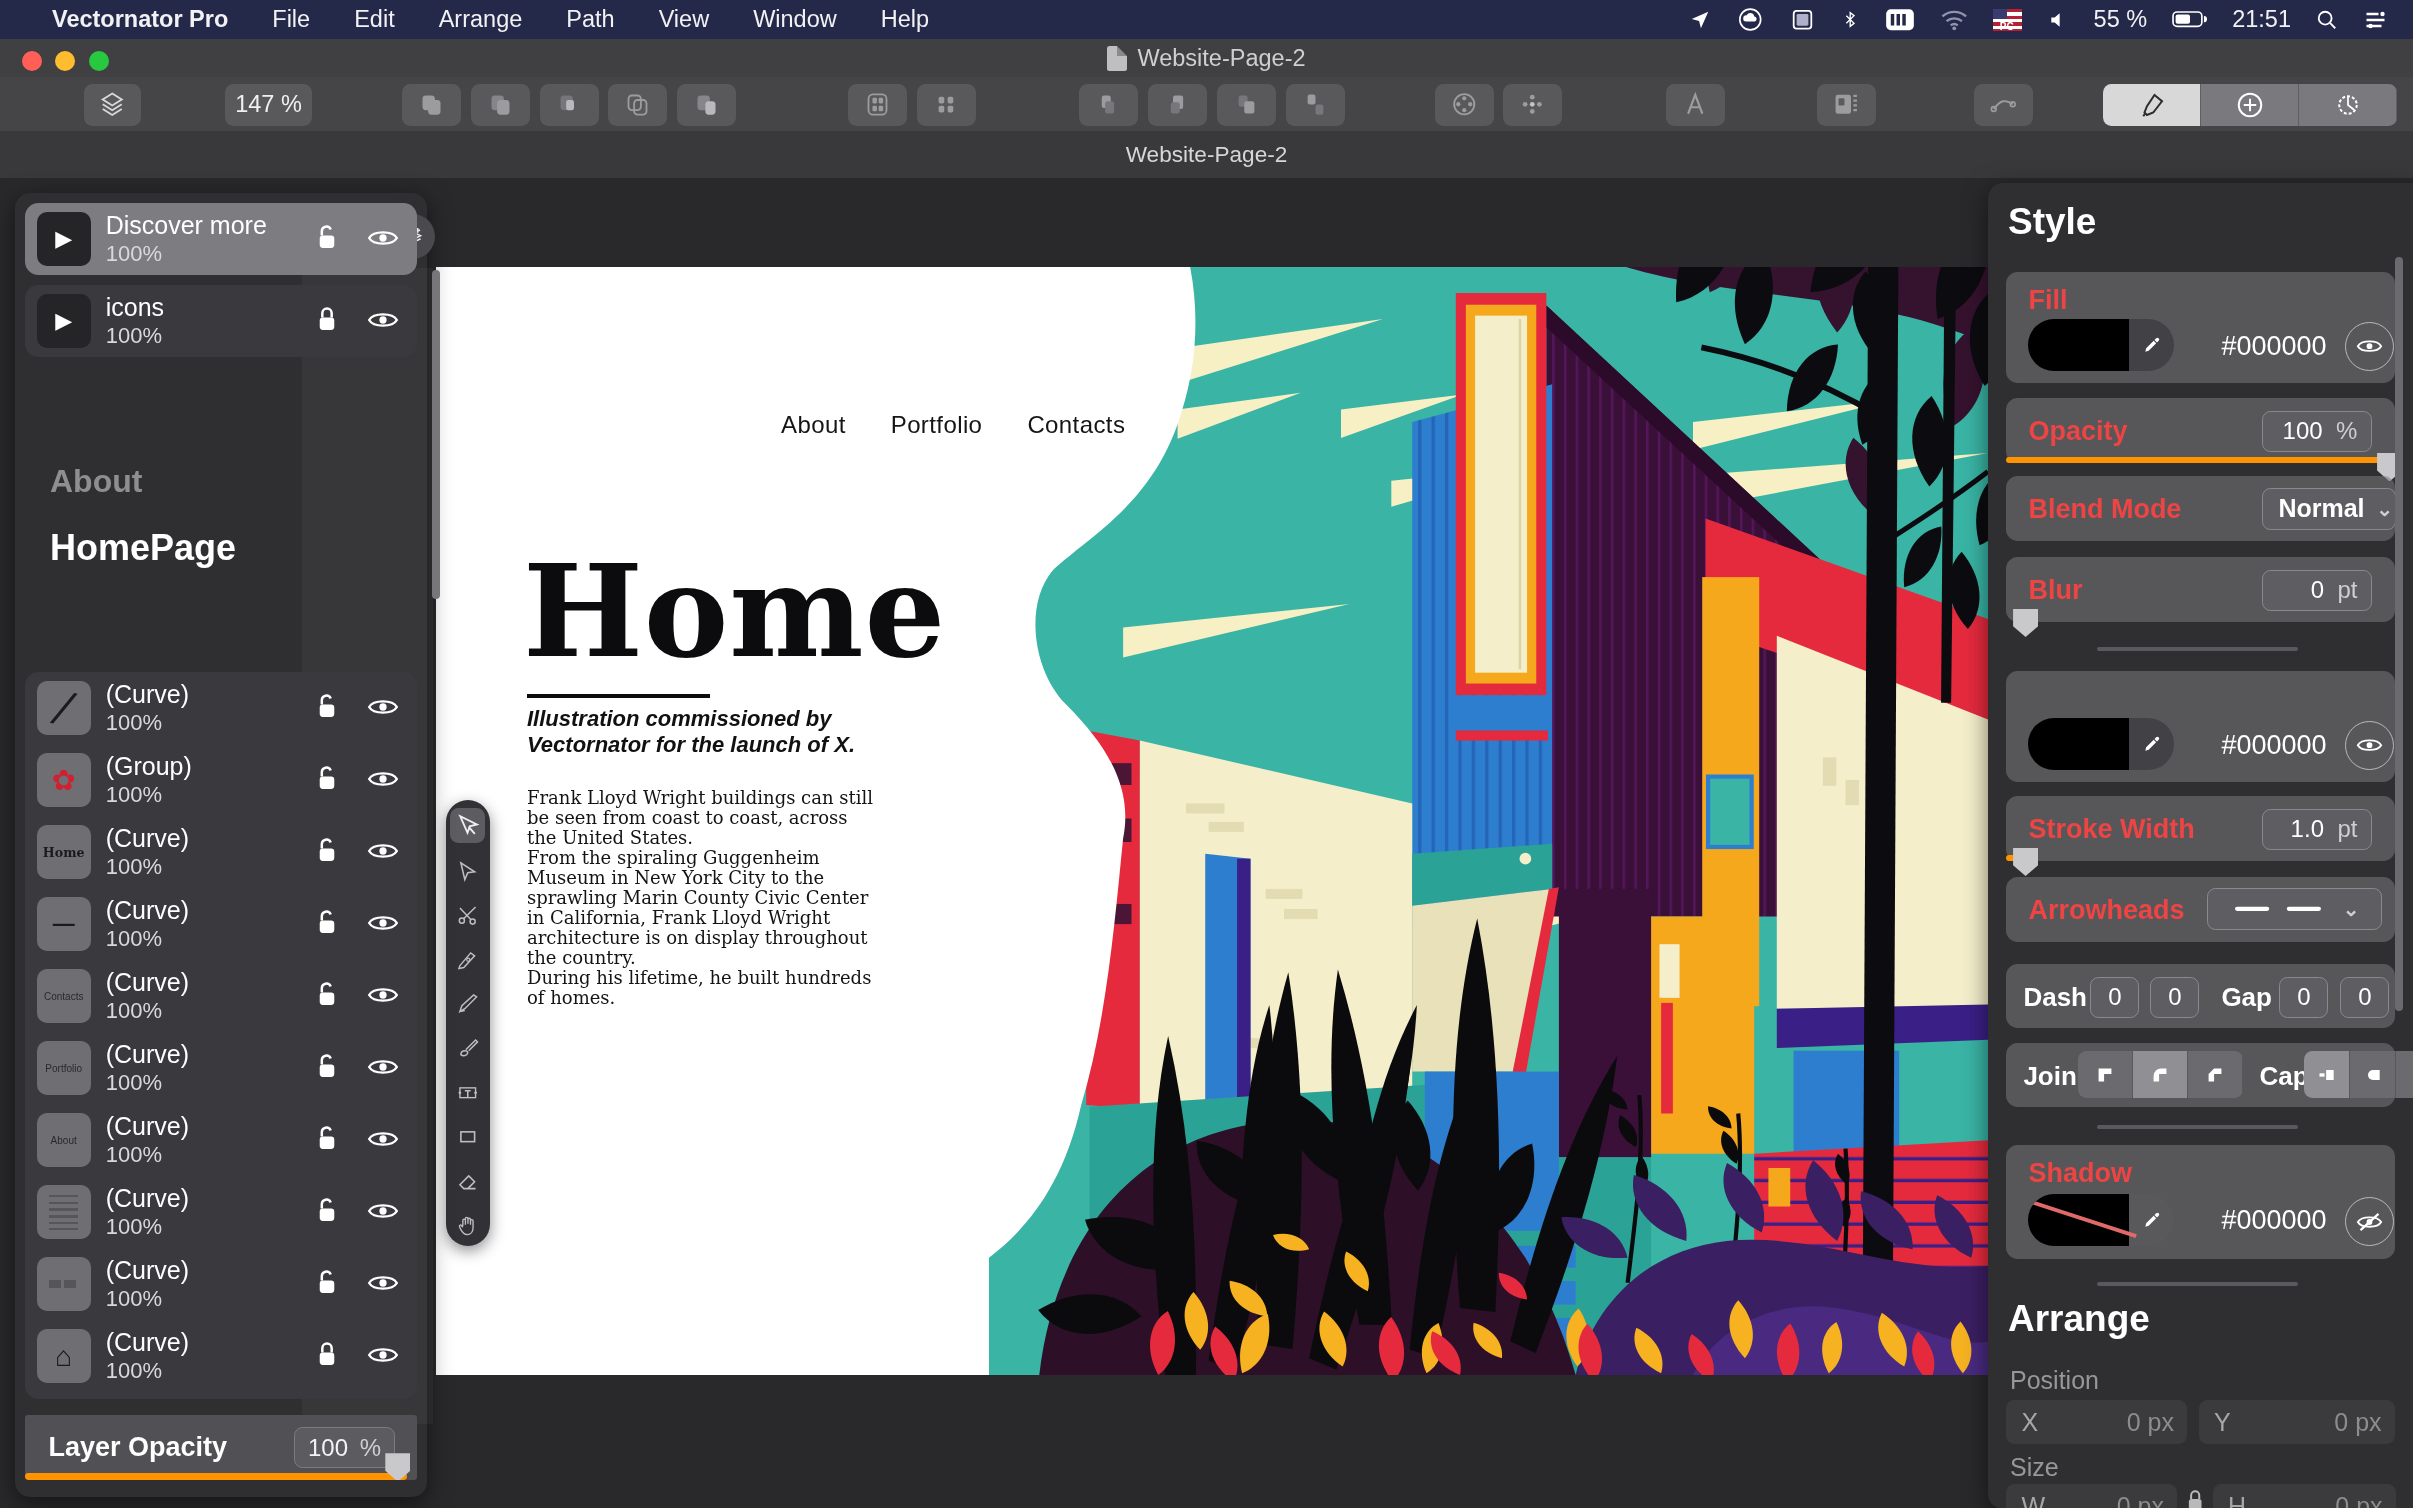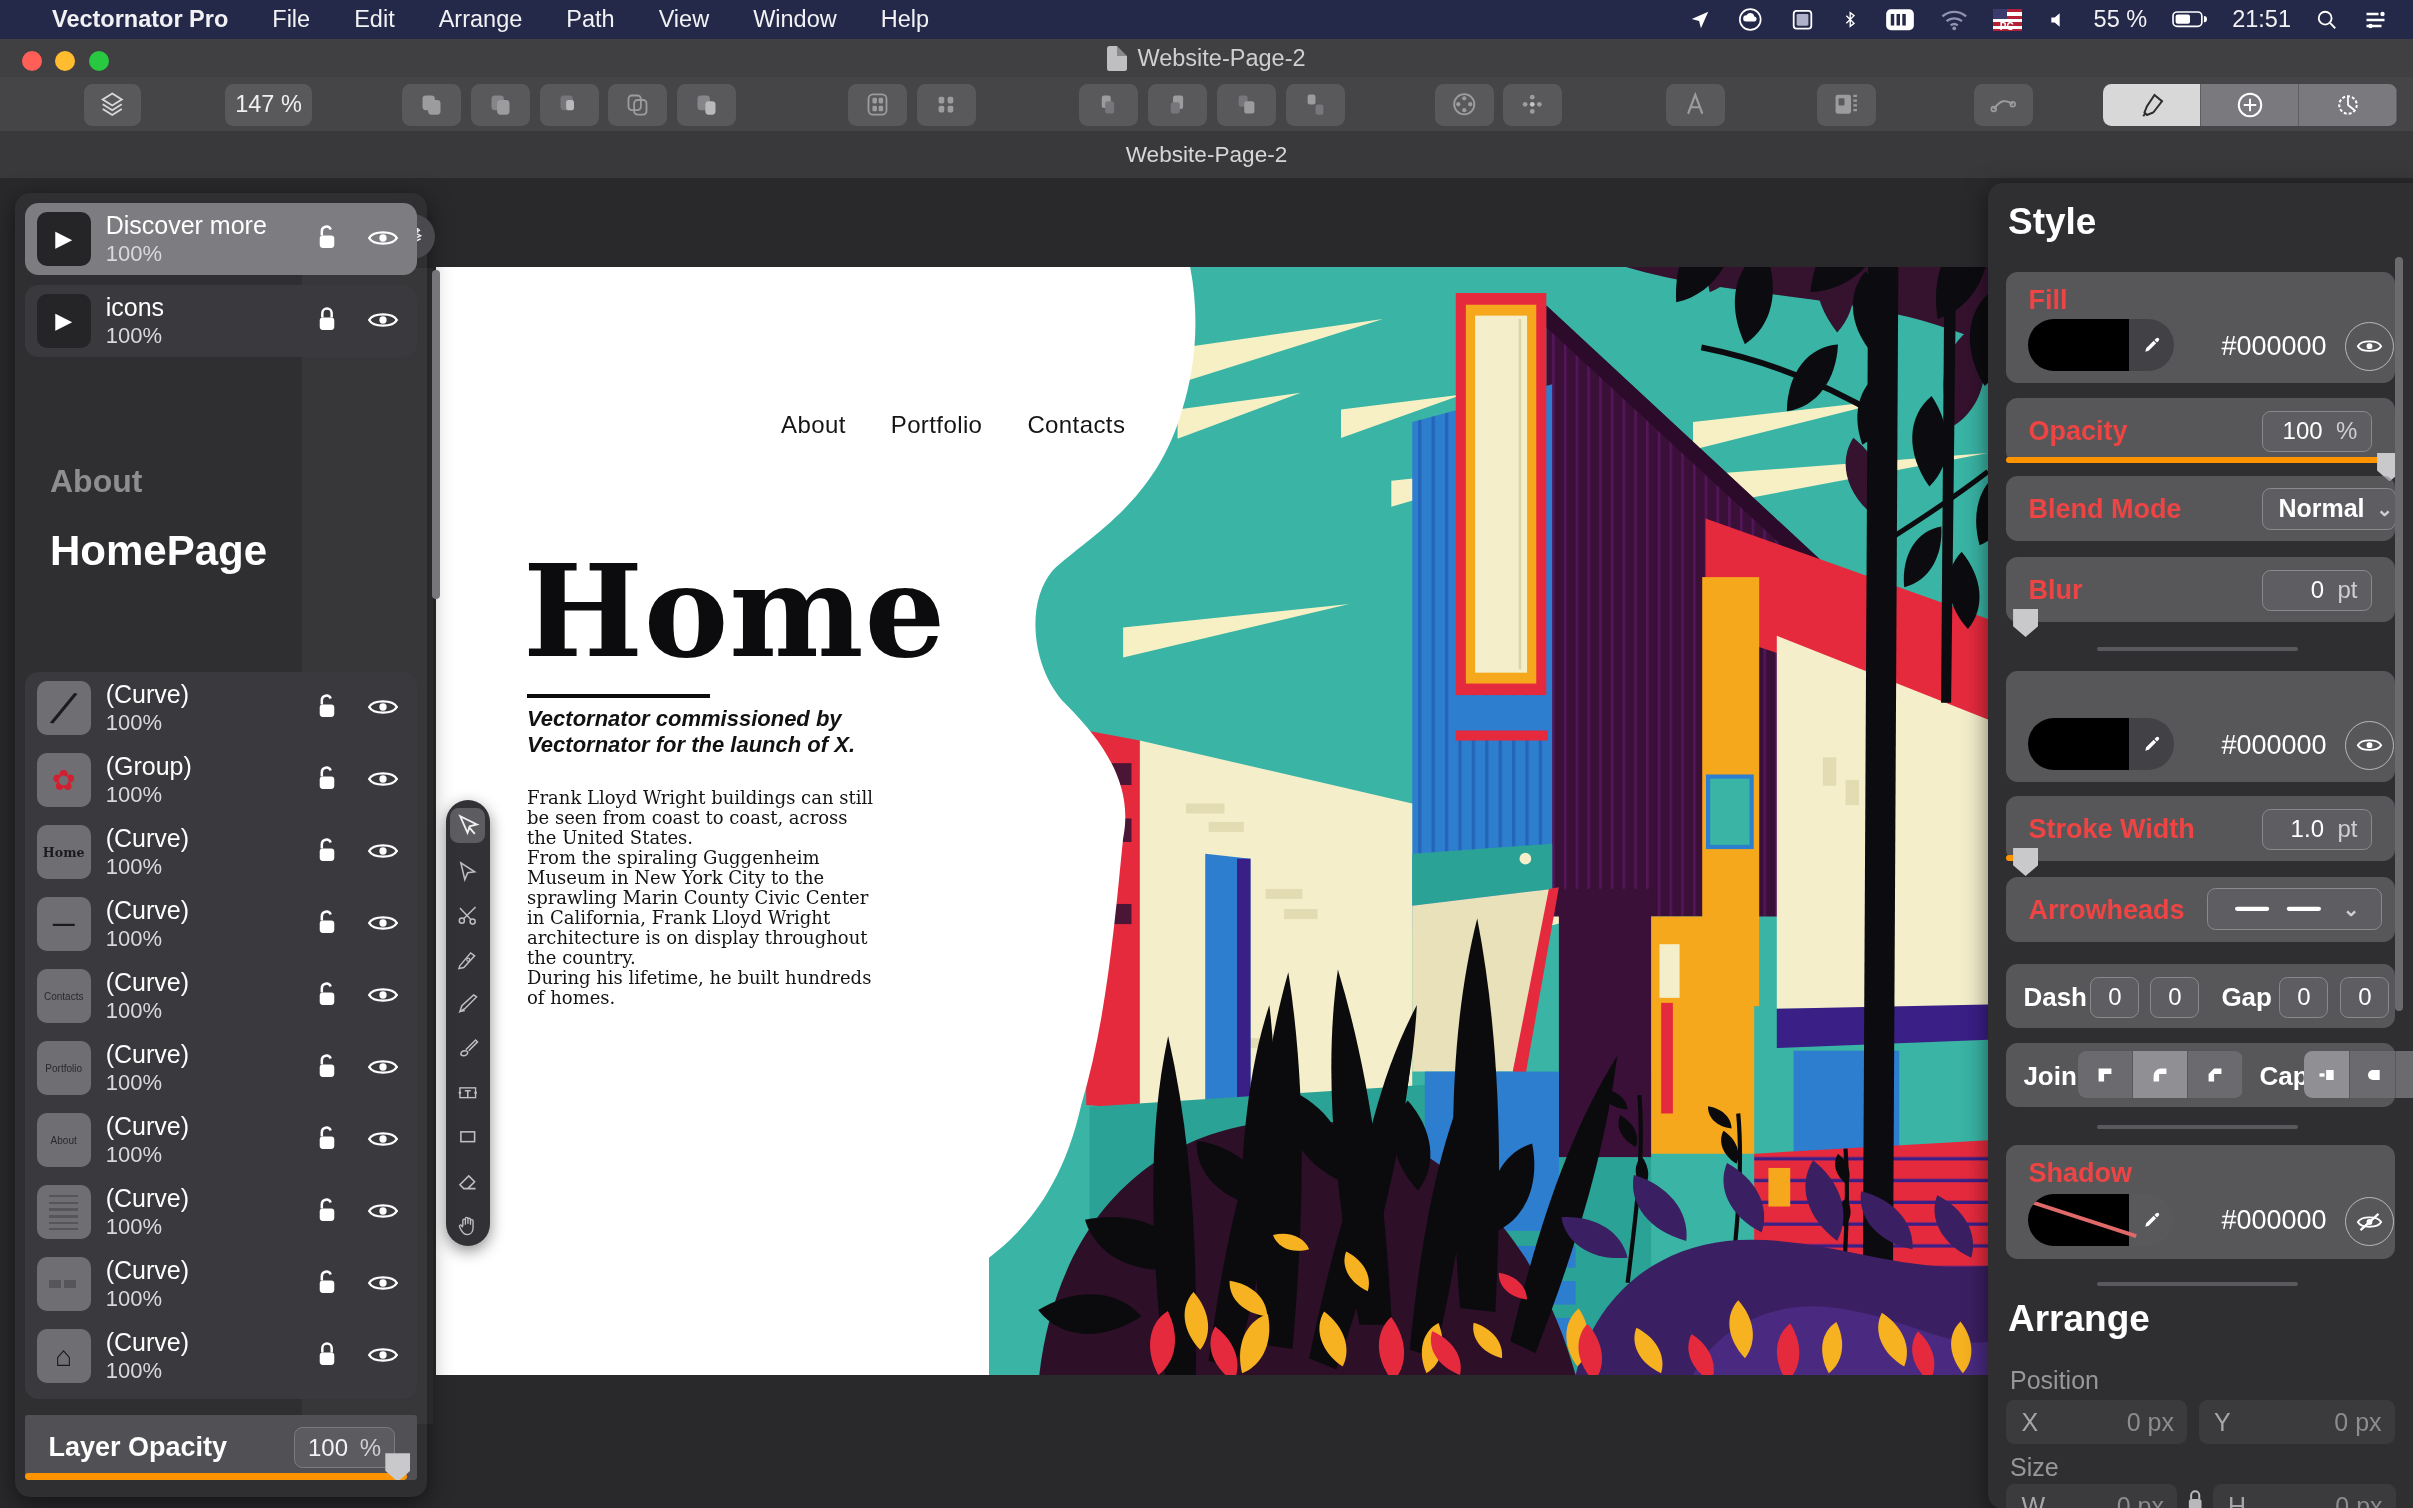--- a/index.html
+++ b/index.html
@@ -41,21 +41,21 @@
   .tool{position:absolute;left:4.2px;width:35px;height:35px;display:flex;align-items:center;justify-content:center;border-radius:8.4px;color:#cfcfd2;}
   .tool.active{background:#5d5d61;}
   
   .panel{background:#2f2f32;border-radius:15px;box-shadow:0 6.7px 25px rgba(0,0,0,.5);}
   .layers{left:15px;top:15px;width:412px;height:1304px;}
   .lp-col{left:287px;top:75px;width:131px;height:1156px;background:rgba(255,255,255,.04);}
   .lp-title{left:35px;top:12.6px;font-size:37px;font-weight:bold;color:#fff;}
   .cbtn{position:absolute;top:21px;width:45px;height:45px;border-radius:50%;background:#4a4a4e;display:flex;align-items:center;justify-content:center;color:#e8e8ea;}
   .sec{position:absolute;left:35px;font-size:32px;font-weight:bold;}
   .sec.dim{color:#8e8e91;}
-  .sec.lit{color:#fff;font-size:42px;}
+  .sec.lit{color:#fff;font-size:36px;}
   .lrow{position:absolute;left:10px;width:392px;height:72px;border-radius:13.4px;display:flex;align-items:center;background:#3a3a3e;}
   .lrow.selected{background:#7d7d81;}
   .grp2{position:absolute;left:10px;width:392px;background:#3a3a3e;border-radius:13.4px;}
   .thumb{width:54px;height:54px;border-radius:10px;margin-left:11.7px;background:#6f6f73;display:flex;align-items:center;justify-content:center;overflow:hidden;flex:none;}
   .thumb.t-dark{background:#252528;}
   .thumb.t-page{width:64px;height:64px;background:#f4f4f2;}
   .tglyph{color:#1b1b1d;}
   .g-play{color:#fff;font-size:22px;}
   .g-swoosh{font-size:28.5px;font-weight:bold;transform:rotate(12deg);}
   .g-flower{color:#cf2132;font-size:28.5px;}
@@ -531,21 +531,21 @@
     <div class="abs nav">
 
     <div>About</div>
         <div>Portfolio</div>
         <div>Contacts</div>
       </div>
     <div class="abs home-h">Home</div>
     <div class="abs rule"></div>
     <div class="abs caption">
 
-    <div>Vectornator commissioned by</div>
+    <div>Illustration commissioned by</div>
         <div>Vectornator for the launch of X.</div>
       </div>
     <div class="abs para p1">
 
     <div>Frank Lloyd Wright buildings can still</div>
         <div>be seen from coast to coast, across</div>
         <div>the United States.</div>
         <div>From the spiraling Guggenheim</div>
         <div>Museum in New York City to the</div>
         <div>sprawling Marin County Civic Center</div>

